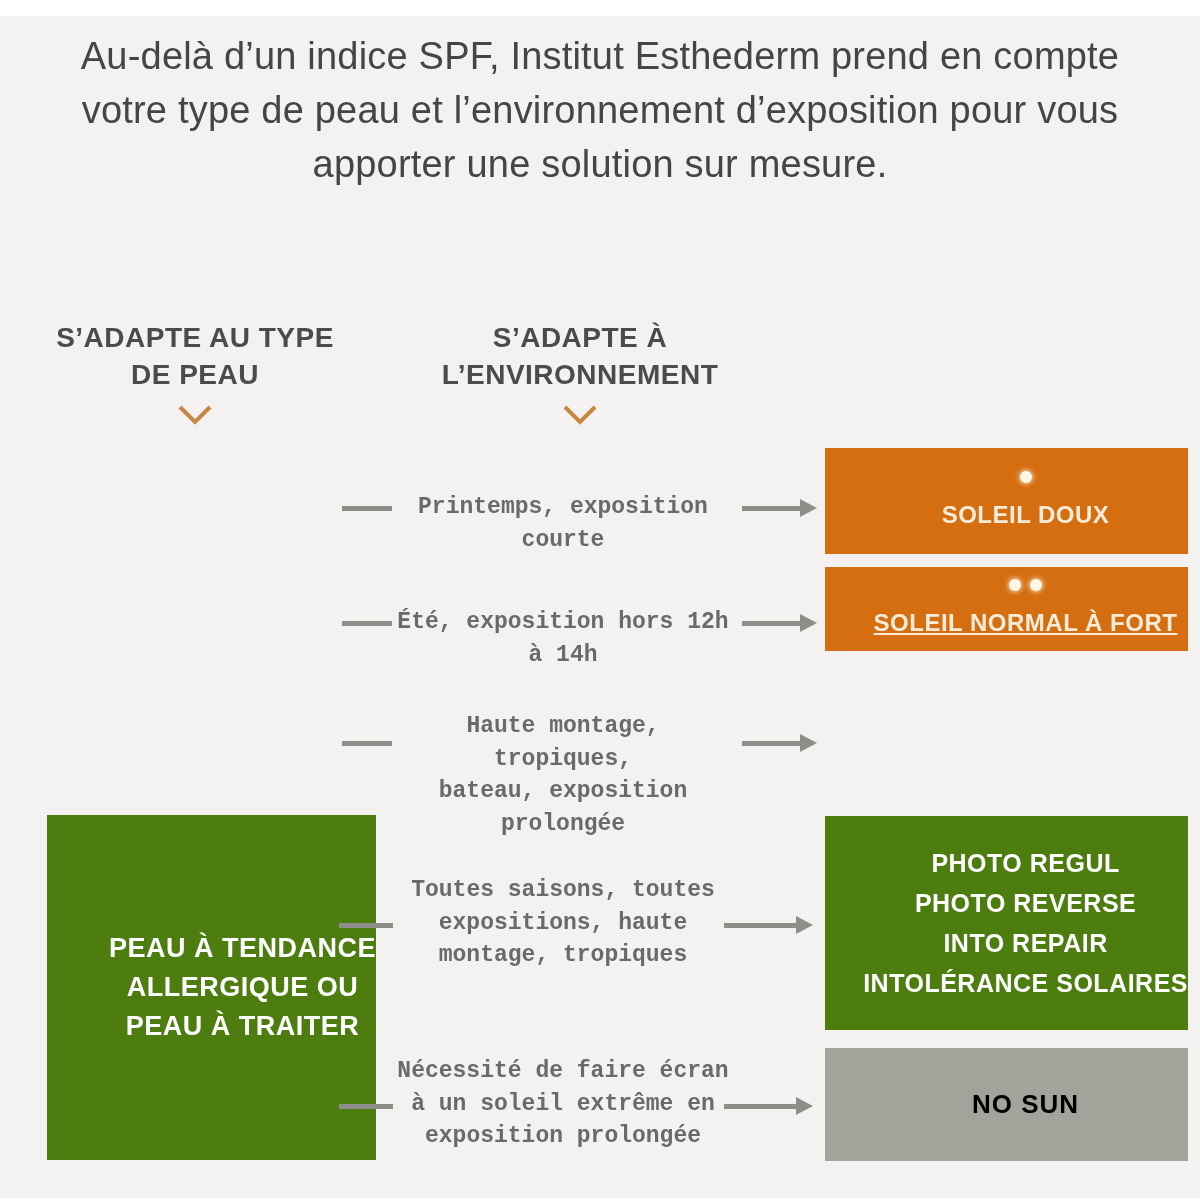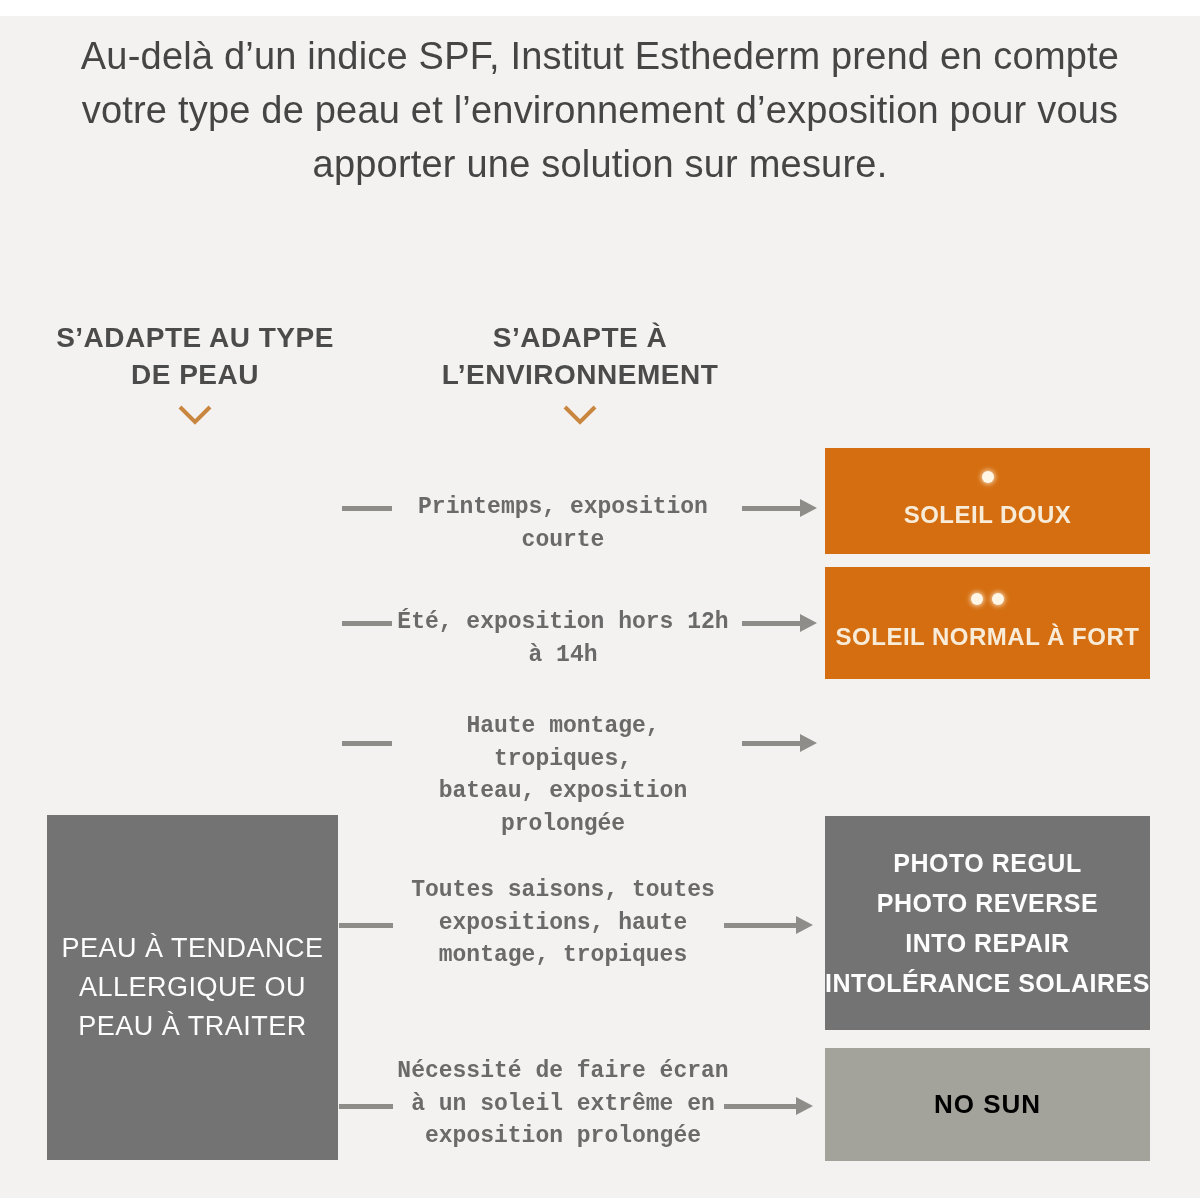--- a/index.html
+++ b/index.html
@@ -11,32 +11,32 @@
     font-size:38px;line-height:1.42;font-weight:500;color:#454545;letter-spacing:.2px;}
 
   .colhead{position:absolute;text-align:center;font-size:28px;line-height:1.32;
     font-weight:600;color:#4b4b4b;letter-spacing:.5px;}
   .colhead.skin{left:40px;top:312px;width:310px;}
   .colhead.env{left:410px;top:312px;width:340px;}
   .chevron{position:absolute;width:36px;height:22px;}
   .chevron.skin{left:177px;top:396px;}
   .chevron.env{left:562px;top:396px;}
 
-  .box{position:absolute;display:flex;flex-direction:column;align-items:center;justify-content:center;text-align:center;}
+  .box{position:absolute;display:flex;flex-direction:column;align-items:center;justify-content:center;text-align:center;padding-left:38px;}
   .box.orange{background:#d56e10;color:#f8ecd9;}
-  .box.dark{background:#737373;color:#fdfdfd;}
+  .box.dark{background:#4d7c0f;color:#fdfdfd;align-items:flex-end;}
   .box.light{background:#a3a29b;color:#000000;align-items:center;}
 
   .skinbox1{left:47px;top:437px;width:293px;height:351px;font-size:27px;font-weight:700;line-height:1.45;letter-spacing:.5px;}
-  .skinbox2{left:47px;top:807px;width:291px;height:345px;font-size:27px;font-weight:400;line-height:1.45;letter-spacing:.5px;}
+  .skinbox2{left:47px;top:807px;width:291px;height:345px;font-size:27px;font-weight:700;line-height:1.45;letter-spacing:.5px;}
 
   .envbox{left:825px;width:325px;gap:16px;}
   .envbox .label{font-size:24px;font-weight:700;letter-spacing:.5px;line-height:1.3;}
   .e1{top:440px;height:106px;}
-  .e2{top:559px;height:112px;}
+  .e2{top:559px;height:84px;text-decoration:underline;}
   .e3{top:684px;height:103px;}
   .e4{top:808px;height:214px;}
   .e4 .label{font-size:25px;line-height:1.6;letter-spacing:.5px;}
   .e5{top:1040px;height:113px;}
   .e5 .label{font-size:26px;letter-spacing:1px;}
 
   .dots{display:flex;gap:9px;align-items:center;justify-content:center;}
   .dot{width:12px;height:12px;border-radius:50%;background:#fff6e6;box-shadow:0 0 5px 1px rgba(255,244,224,.8);}
 
   .cond{position:absolute;left:393px;width:340px;text-align:center;

